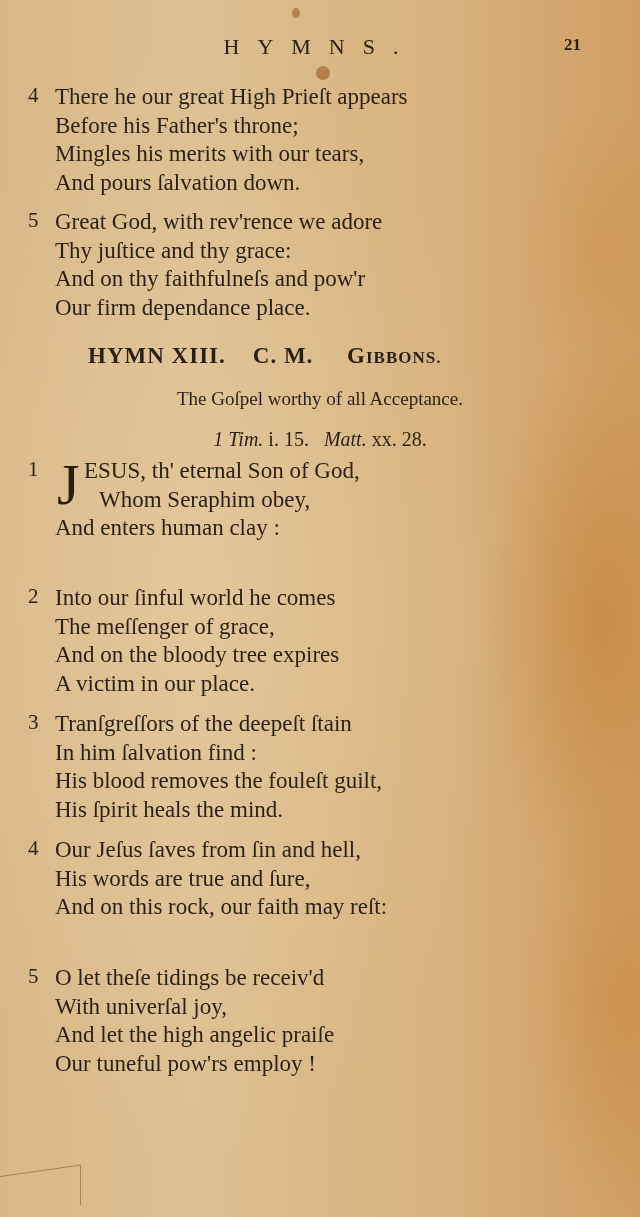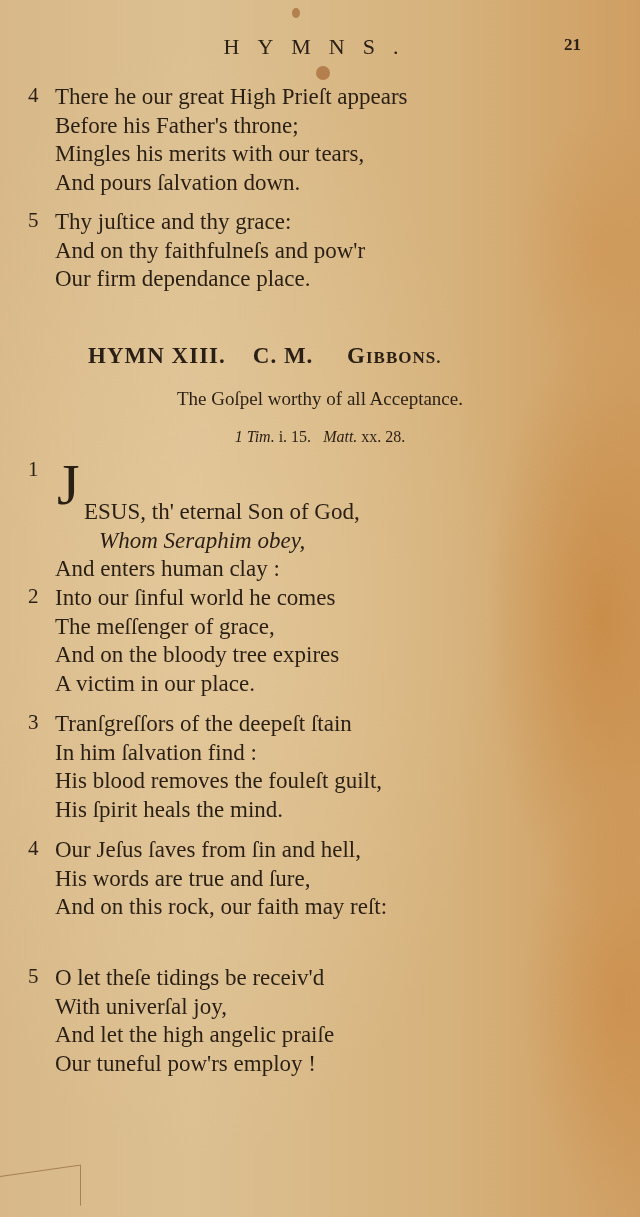--- a/index.html
+++ b/index.html
@@ -33,21 +33,21 @@
   }
   .hymn-title {
     position: absolute; top: 343px; left: 88px; font-size: 23px; white-space: nowrap; letter-spacing: 1px; font-weight: bold;
   }
   .hymn-title .sc { font-size: 17px; letter-spacing: 1px; }
   .hymn-title .sc-cap { font-size: 23px; }
   .subtitle {
     position: absolute; top: 388px; left: 0; width: 640px; text-align: center; font-size: 19px;
   }
   .scripture {
-    position: absolute; top: 428px; left: 0; width: 640px; text-align: center; font-size: 16px;
+    position: absolute; top: 428px; left: 0; width: 640px; text-align: center; font-size: 20px;
   }
   .scripture i { font-style: italic; }
   .dropcap {
     position: absolute; left: 29px; top: 2px; font-size: 58px; line-height: 52px;
   }
   .corner {
     position: absolute; left: 0; bottom: 0; width: 80px; height: 40px;
     border-top: 1.5px solid rgba(120,70,30,0.5); border-right: 1.5px solid rgba(120,70,30,0.5);
     transform: skewY(-8deg); transform-origin: bottom left;
   }
@@ -65,20 +65,21 @@
   <div class="stanza" style="top:83px;">
     <span class="num">4</span>
     <span class="line">There he our great High Prieſt appears</span>
     <span class="line">Before his Father's throne;</span>
     <span class="line">Mingles his merits with our tears,</span>
     <span class="line">And pours ſalvation down.</span>
   </div>
 
   <div class="stanza" style="top:208px;">
     <span class="num">5</span>
+    <span class="line">Great God, with rev'rence we adore</span>
     <span class="line">Thy juſtice and thy grace:</span>
     <span class="line">And on thy faithfulneſs and pow'r</span>
     <span class="line">Our firm dependance place.</span>
   </div>
 
   <div class="hymn-title">
     <span>HYMN XIII.</span>
     &nbsp;&nbsp;
     <span>C. M.</span>
     &nbsp;&nbsp;&nbsp;
@@ -89,22 +90,22 @@
     <i>1 Tim.</i>
     <span>i. 15.</span>
     &nbsp;
     <i>Matt.</i>
     <span>xx. 28.</span>
   </div>
 
   <div class="stanza" style="top:457px;">
     <span class="num">1</span>
     <span class="dropcap">J</span>
-    <span class="line" style="padding-left:56px;margin-top:41px;">ESUS, th' eternal Son of God,</span>
-    <span class="line" style="padding-left:71px;font-style:italic;">Whom Seraphim obey,</span>
+    <span class="line" style="padding-left:56px;">ESUS, th' eternal Son of God,</span>
+    <span class="line" style="padding-left:71px;">Whom Seraphim obey,</span>
     <span class="line">And enters human clay :</span>
   </div>
 
   <div class="stanza" style="top:584px;">
     <span class="num">2</span>
     <span class="line">Into our ſinful world he comes</span>
     <span class="line">The meſſenger of grace,</span>
     <span class="line">And on the bloody tree expires</span>
     <span class="line">A victim in our place.</span>
   </div>

